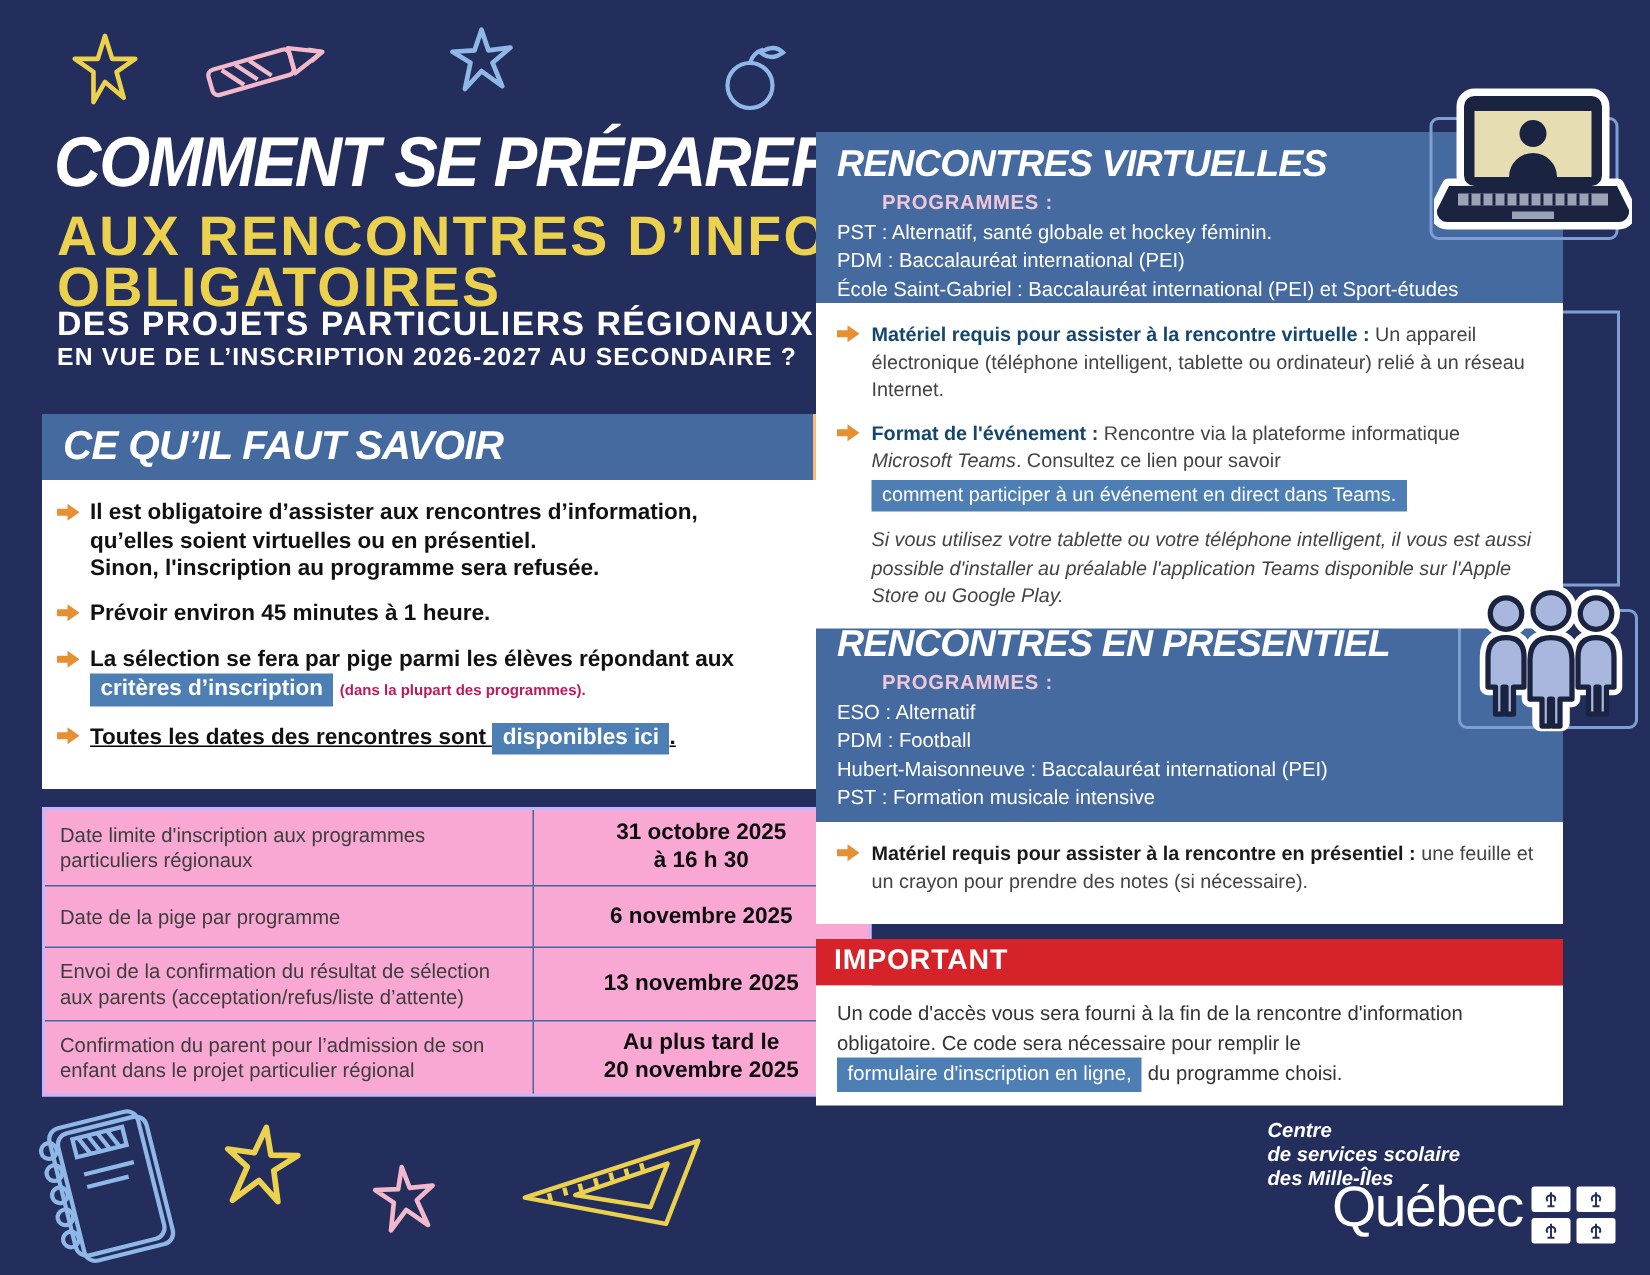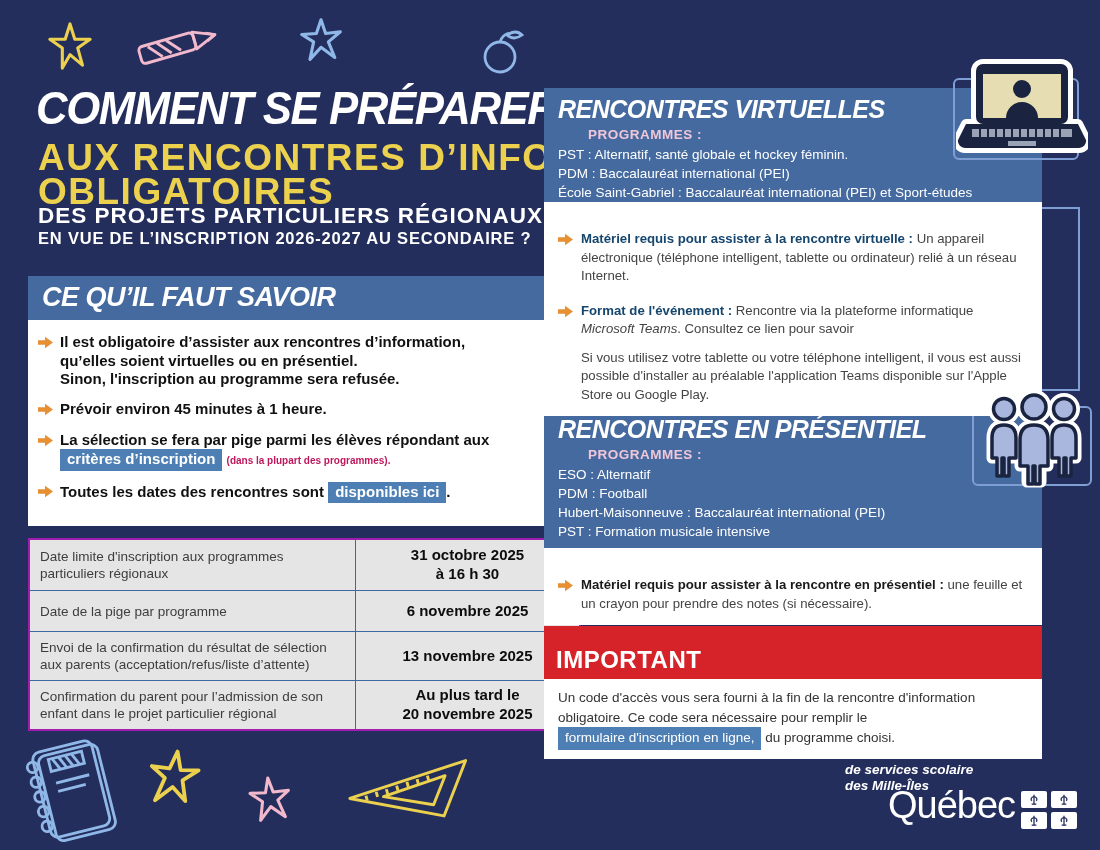--- a/index.html
+++ b/index.html
@@ -20,62 +20,62 @@
     left:36px;top:80px;color:#fff;font-size:47px;font-weight:700;font-style:italic;
     letter-spacing:-1.5px;transform:scaleX(.93);transform-origin:left top;white-space:nowrap;
   }
   .sub-yellow{color:var(--accent-yellow);font-weight:700;font-size:37px;letter-spacing:1.5px;white-space:nowrap;}
   .sub-white1{color:#fff;font-weight:700;font-size:22.5px;letter-spacing:1px;white-space:nowrap;}
   .sub-white2{color:#fff;font-weight:700;font-size:16.5px;letter-spacing:.8px;white-space:nowrap;}
   
   .savoir{left:28px;top:276px;width:522px;}
   .savoir-header{
     background:var(--panel-blue);color:#fff;font-style:italic;font-weight:700;
-    font-size:27px;letter-spacing:-.5px;padding:6px 14px 7px;border-right:3px solid #fdba74;
+    font-size:27px;letter-spacing:-.5px;padding:6px 14px 7px;border-right:8px solid #fdba74;
   }
   .savoir-body{background:#fff;padding:13px 12px 12px 10px;}
   .bullet{display:flex;gap:7px;margin-bottom:11px;}
-  .bullet:last-child{margin-bottom:11px;}
+  .bullet:last-child{margin-bottom:11px;text-decoration:underline;}
   .arr{flex:0 0 15px;padding-top:2px;}
   .btext{font-size:15px;line-height:18.5px;color:#111;font-weight:700;}
   .xb{font-weight:700;}
   .chip{
     background:var(--link-blue);color:#fff;padding:1px 7px 2px;display:inline-block;
     cursor:pointer;
   }
   .chip.bold{font-weight:700;}
   .gray{color:#be185d;font-weight:700;font-size:10px;}
   
-  .dtable{left:28px;top:538px;width:553px;background:#e5e5e5;border:2px solid #a21caf;box-sizing:border-box;}
+  .dtable{left:28px;top:538px;width:553px;background:#f9a8d4;border:2px solid #c4b5fd;box-sizing:border-box;}
   .trow{display:flex;border-top:1.5px solid #3f68a0;}
   .trow:first-child{border-top:none;}
   .tcell-l{
     width:326px;box-sizing:border-box;padding:7px 10px;font-size:13.5px;line-height:17px;
     color:#3d3d3d;border-right:1.5px solid #3f68a0;display:flex;align-items:center;
   }
   .tcell-r{
     flex:1;display:flex;align-items:center;justify-content:center;text-align:center;
     font-weight:700;color:#0d0d0d;font-size:15px;line-height:1.25;padding:5px;white-space:pre-line;
   }
   .rh1{min-height:50px}.rh2{min-height:40px}.rh3{min-height:46px}.rh4{min-height:46px}
   
   .rbox{left:544px;width:498px;box-sizing:border-box;}
   .blue-box{background:var(--panel-blue);padding:7px 14px 8px;}
   .box-header{color:#fff;font-style:italic;font-weight:700;font-size:25px;letter-spacing:-.5px;margin-bottom:3px;white-space:nowrap;}
   .prog-label{color:var(--programmes-pink);font-weight:700;font-size:13.5px;letter-spacing:.5px;margin-bottom:3px;margin-left:30px;}
   .prog-line{color:#fff;font-size:13.5px;line-height:19px;}
   .prog-name{font-weight:400;}
   .white-box{background:#fff;padding:12px 14px;z-index:2;}
-  .wb-bullet{display:flex;gap:8px;margin-bottom:10px;margin-top:16px;}
+  .wb-bullet{display:flex;gap:8px;margin-bottom:10px;}
   .wb-text{font-size:13.2px;line-height:18.5px;color:#444;}
   .wb-lead{font-weight:700;color:#15466e;}
   .wb-lead.dark{color:#1a1a1a;}
-  .note{font-size:13.2px;line-height:18.5px;color:#444;padding-left:23px;margin-top:9px;}
+  .note{font-size:13.2px;line-height:18.5px;color:#444;padding-left:23px;margin-top:9px;font-style:italic;}
   .echo{border:2px solid #7f9fd4;z-index:0;}
-  .imp-banner{background:var(--banner-red);color:#fff;font-weight:700;font-size:24px;letter-spacing:.5px;padding:20px 12px 5px;}
+  .imp-banner{background:var(--banner-red);color:#fff;font-weight:700;font-size:19px;letter-spacing:.5px;padding:4px 12px 5px;}
   .imp-body{background:#fff;padding:9px 14px;font-size:13.5px;line-height:19.5px;color:#333;}
   
   .org{left:845px;top:746px;color:#fff;font-weight:700;font-style:italic;font-size:13.5px;line-height:1.2;}
   .quebec{left:888px;top:784px;color:#fff;font-size:38px;letter-spacing:-1px;font-family:"Liberation Sans",sans-serif;}
   .flag{left:1021px;top:791px;display:grid;grid-template-columns:26px 26px;grid-gap:4px;}
   .flag-cell{width:26px;height:17px;background:#fff;border-radius:2px;display:flex;align-items:center;justify-content:center;}
   .icon-wrap{line-height:0;}
 </style>
 </head>
 <body>
@@ -214,20 +214,21 @@
       <div class="wb-text">
         <span class="wb-lead">Matériel requis pour assister à la rencontre virtuelle :</span><span> Un appareil électronique (téléphone intelligent, tablette ou ordinateur) relié à un réseau Internet.</span>
       </div>
     </div>
     <div class="wb-bullet">
       <span class="arr"><svg width="15" height="13" viewBox="0 0 15 13">
             <path d="M0 4.2 h7 V0.8 l8 5.7 -8 5.7 V8.8 H0 Z" fill="#e78f33"></path>
           </svg></span>
       <div class="wb-text">
         <span class="wb-lead">Format de l'événement :</span><span> Rencontre via la plateforme informatique </span><i>Microsoft Teams</i><span>. Consultez ce lien pour savoir</span><br>
+        <span class="chip" style="margin-top:3px">comment participer à un événement en direct dans Teams.</span>
       </div>
     </div>
     <div class="note">Si vous utilisez votre tablette ou votre téléphone intelligent, il vous est aussi possible d'installer au préalable l'application Teams disponible sur l'Apple Store ou Google Play.</div>
   </div>
 
   <div class="abs rbox blue-box" style="top:408px;min-height:132px">
     <div class="box-header">RENCONTRES EN PRÉSENTIEL</div>
     <div class="prog-label">PROGRAMMES :</div>
     <div class="prog-line"><span class="prog-name">ESO :</span><span> Alternatif</span></div>
     <div class="prog-line"><span class="prog-name">PDM :</span><span> Football</span></div>

